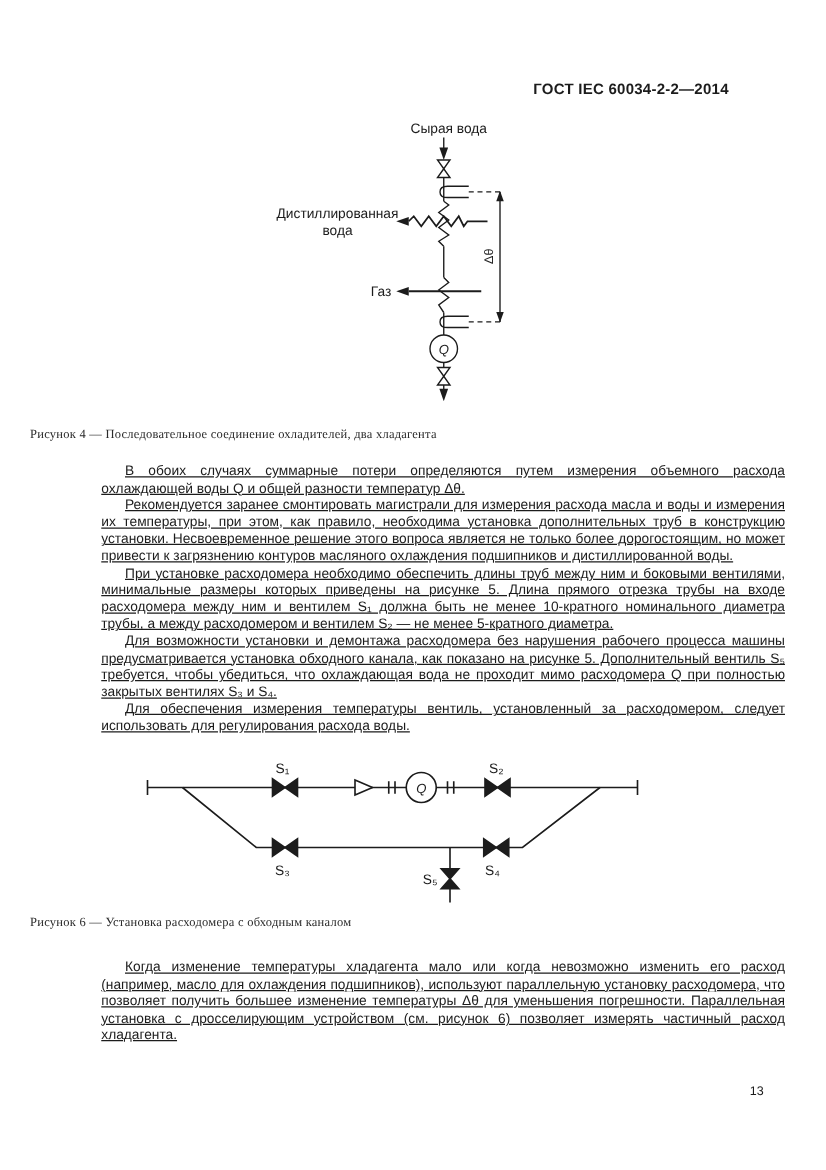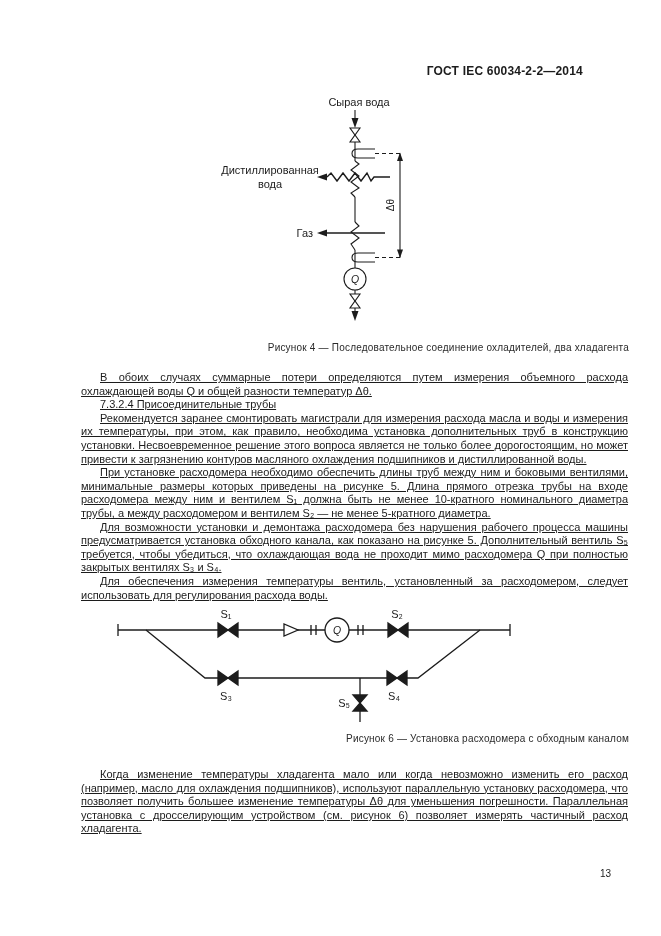--- a/index.html
+++ b/index.html
@@ -9,21 +9,21 @@
   }
   .abs{position:absolute;margin-left:24px;}
   .doc-header{
     top:64px;right:78px;font-size:12px;font-weight:bold;letter-spacing:0.2px;
   }
   .textblock{
     left:57px;width:547px;font-size:11px;line-height:13.6px;text-align:justify;
   }
   .textblock p{margin:0;text-indent:19px;text-decoration:underline;}
   .caption{
-    left:0;width:605px;text-align:right;font-size:10px;color:#2a2a2a;letter-spacing:0.2px;
+    left:0;width:605px;text-align:left;font-size:10px;color:#2a2a2a;letter-spacing:0.2px;font-family:Liberation Serif, serif;
   }
   svg{position:absolute;left:0;}
   svg text{font-family:"Liberation Sans","DejaVu Sans",sans-serif;fill:#1c1c1c;}
   .dlabel{font-size:11px;}
   .qlabel{font-size:10.5px;font-style:italic;}
   .dtlabel{font-size:10px;}
   .pagenum{right:50px;top:868px;font-size:10px;}
 </style>
 </head>
 <body>
@@ -78,21 +78,20 @@
     <polygon points="350,308 360,308 355,301" fill="#ffffff"></polygon>
   </g>
   <path d="M355,308 V313"></path>
   <polygon points="355,321 351.5,311 358.5,311" fill="#1c1c1c" stroke="none"></polygon>
 </svg>
 
 <div class="abs caption" style="top:342px;">Рисунок 4 — Последовательное соединение охладителей, два хладагента</div>
 
 <div class="abs textblock" style="top:371px;">
   <p>В обоих случаях суммарные потери определяются путем измерения объемного расхода охлаждающей воды Q и общей разности температур Δθ.</p>
-  <p style="text-align:left;">7.3.2.4  Присоединительные трубы</p>
   <p>Рекомендуется заранее смонтировать магистрали для измерения расхода масла и воды и измерения их температуры, при этом, как правило, необходима установка дополнительных труб в конструкцию установки. Несвоевременное решение этого вопроса является не только более дорогостоящим, но может привести к загрязнению контуров масляного охлаждения подшипников и дистиллированной воды.</p>
   <p>При установке расходомера необходимо обеспечить длины труб между ним и боковыми вентилями, минимальные размеры которых приведены на рисунке 5. Длина прямого отрезка трубы на входе расходомера между ним и вентилем S₁ должна быть не менее 10-кратного номинального диаметра трубы, а между расходомером и вентилем S₂ — не менее 5-кратного диаметра.</p>
   <p>Для возможности установки и демонтажа расходомера без нарушения рабочего процесса машины предусматривается установка обходного канала, как показано на рисунке 5. Дополнительный вентиль S₅ требуется, чтобы убедиться, что охлаждающая вода не проходит мимо расходомера Q при полностью закрытых вентилях S₃ и S₄.</p>
   <p>Для обеспечения измерения температуры вентиль, установленный за расходомером, следует использовать для регулирования расхода воды.</p>
 </div>
 
 <svg style="top:600px;" width="661" height="135" viewBox="0 600 661 135" fill="none" stroke="#1c1c1c" stroke-width="1.3">
 
   <path d="M118,630 H510"></path>
   <path d="M118,624 V636"></path>

